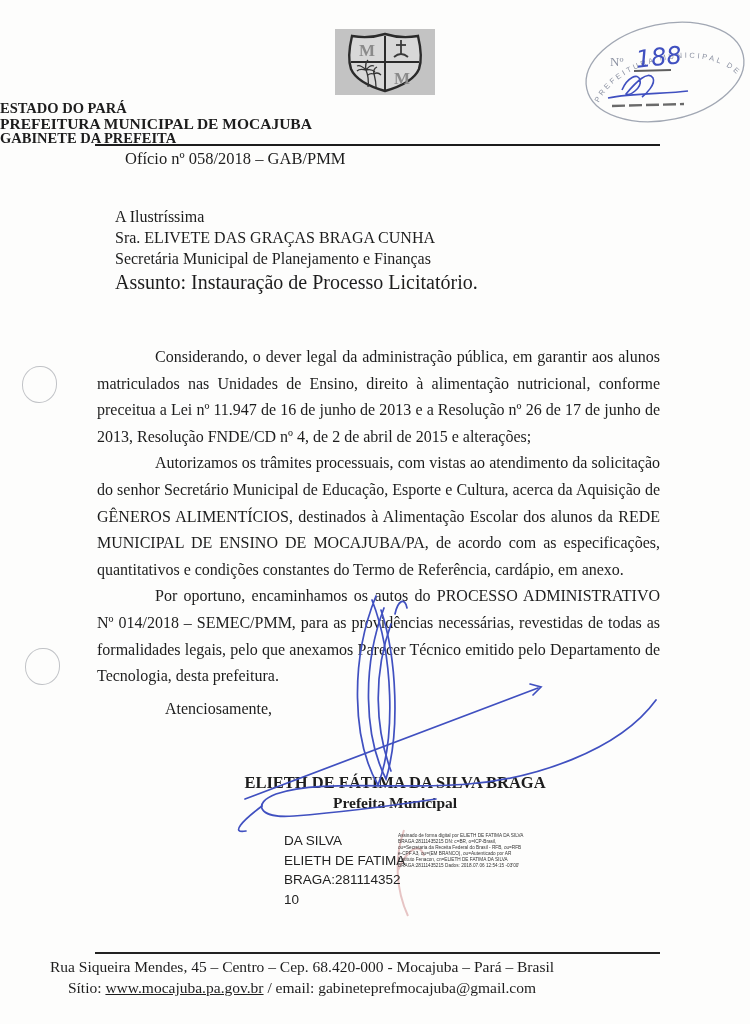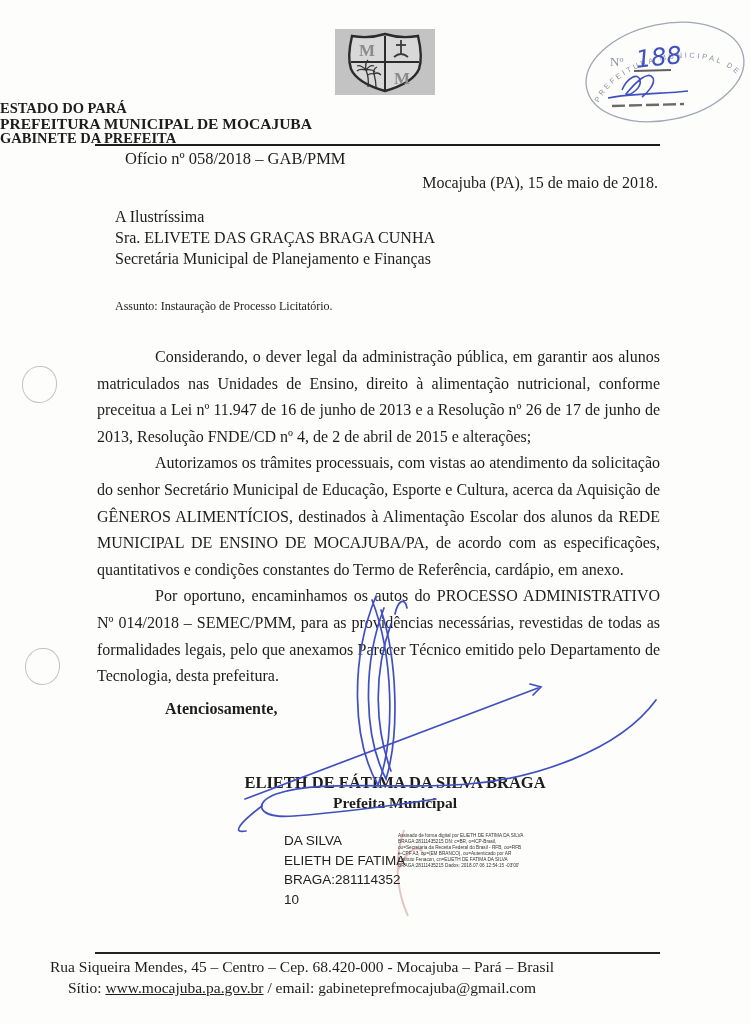--- a/index.html
+++ b/index.html
@@ -19,26 +19,26 @@
   .lh2{font-size:15.5px;line-height:15px;}
   .lh3{font-size:14.5px;line-height:15px;}
 
   .stamp{position:absolute;left:572px;top:14px;width:180px;height:118px;}
 
   .rule-top{position:absolute;left:95px;top:144px;width:565px;height:2px;background:#1c1c1c;}
   .reference{position:absolute;left:97px;top:149px;font-size:16.5px;font-weight:normal;margin-left:28px;}
   .dateline{position:absolute;left:300px;top:174px;width:358px;text-align:right;font-size:16px;}
 
   .addressee{position:absolute;left:115px;top:206px;font-weight:normal;font-size:16px;line-height:21px;}
-  .subject{position:absolute;left:115px;top:299px;font-size:12px;}
+  .subject{position:absolute;left:115px;top:271px;font-size:20px;}
 
   .body-text{position:absolute;left:97px;top:344px;width:563px;}
   .body-text p{margin:0;text-indent:58px;font-size:16px;line-height:26.6px;text-align:justify;}
 
-  .closing{position:absolute;left:165px;top:700px;font-size:16px;font-weight:bold;}
+  .closing{position:absolute;left:165px;top:700px;font-size:16px;}
 
   .signer{position:absolute;left:200px;top:772px;width:390px;text-align:center;font-weight:bold;}
   .signer-name{font-size:16.5px;line-height:21px;}
   .signer-title{font-size:15.5px;line-height:20px;}
 
   .big-signature{position:absolute;left:200px;top:578px;width:480px;height:262px;z-index:5;pointer-events:none;}
 
   .digsig-cn{
     position:absolute;left:284px;top:831px;width:165px;
     font-family:"Liberation Sans","DejaVu Sans",sans-serif;
@@ -103,21 +103,20 @@
     <g stroke="#4050c0" stroke-width="1.6" fill="none">
       <path d="M50,76 C55,64 66,58 68,66 C70,74 58,82 54,80 C64,68 76,56 81,64 C84,70 74,80 70,83"></path>
       <path d="M36,84 C60,79 95,80 116,77"></path>
     </g>
     <line x1="40" y1="92" x2="112" y2="90" stroke="#3a3a3a" stroke-width="2.4" opacity="0.75" stroke-dasharray="13 4"></line>
   </svg>
 
   <div class="rule-top"></div>
 
   <div class="reference">Ofício nº 058/2018 – GAB/PMM</div>
-  <div class="dateline">Mocajuba (PA), 15 de maio de 2018.</div>
 
   <div class="addressee">
     <div>A Ilustríssima</div>
     <div>Sra. ELIVETE DAS GRAÇAS BRAGA CUNHA</div>
     <div>Secretária Municipal de Planejamento e Finanças</div>
   </div>
 
   <div class="subject">Assunto: Instauração de Processo Licitatório.</div>
 
   <div class="body-text">

